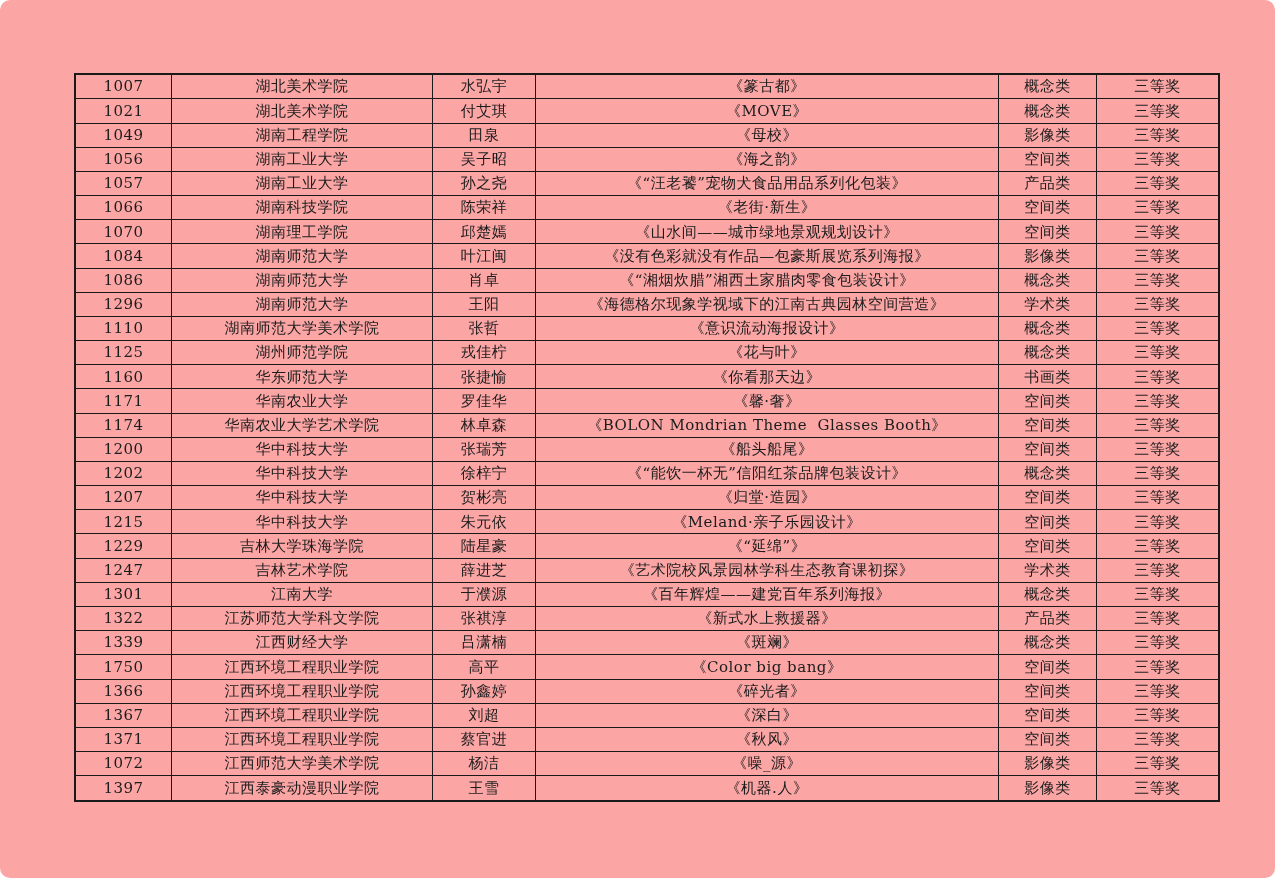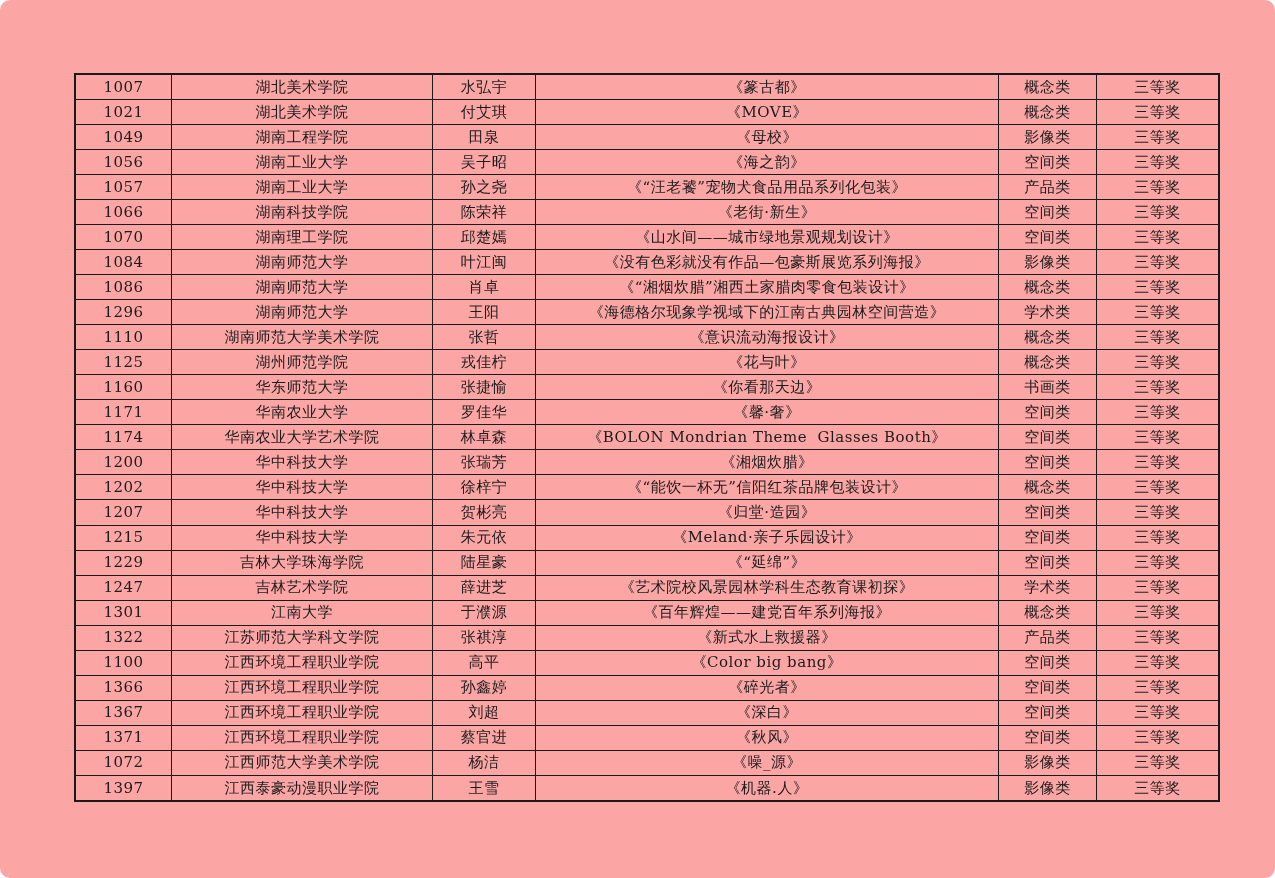--- a/index.html
+++ b/index.html
@@ -169,21 +169,21 @@
     <td class="cell-school">华南农业大学艺术学院</td>
     <td class="cell-author">林卓森</td>
     <td class="cell-title">《BOLON Mondrian Theme  Glasses Booth》</td>
     <td class="cell-category">空间类</td>
     <td class="cell-award">三等奖</td>
   </tr>
         <tr>
     <td class="cell-id">1200</td>
     <td class="cell-school">华中科技大学</td>
     <td class="cell-author">张瑞芳</td>
-    <td class="cell-title">《湘烟炊腊》</td>
+    <td class="cell-title">《船头船尾》</td>
     <td class="cell-category">空间类</td>
     <td class="cell-award">三等奖</td>
   </tr>
         <tr>
     <td class="cell-id">1202</td>
     <td class="cell-school">华中科技大学</td>
     <td class="cell-author">徐梓宁</td>
     <td class="cell-title">《“能饮一杯无”信阳红茶品牌包装设计》</td>
     <td class="cell-category">概念类</td>
     <td class="cell-award">三等奖</td>
@@ -230,21 +230,29 @@
   </tr>
         <tr>
     <td class="cell-id">1322</td>
     <td class="cell-school">江苏师范大学科文学院</td>
     <td class="cell-author">张祺淳</td>
     <td class="cell-title">《新式水上救援器》</td>
     <td class="cell-category">产品类</td>
     <td class="cell-award">三等奖</td>
   </tr>
         <tr>
-    <td class="cell-id">1100</td>
+    <td class="cell-id">1339</td>
+    <td class="cell-school">江西财经大学</td>
+    <td class="cell-author">吕潇楠</td>
+    <td class="cell-title">《斑斓》</td>
+    <td class="cell-category">概念类</td>
+    <td class="cell-award">三等奖</td>
+  </tr>
+        <tr>
+    <td class="cell-id">1750</td>
     <td class="cell-school">江西环境工程职业学院</td>
     <td class="cell-author">高平</td>
     <td class="cell-title">《Color big bang》</td>
     <td class="cell-category">空间类</td>
     <td class="cell-award">三等奖</td>
   </tr>
         <tr>
     <td class="cell-id">1366</td>
     <td class="cell-school">江西环境工程职业学院</td>
     <td class="cell-author">孙鑫婷</td>

